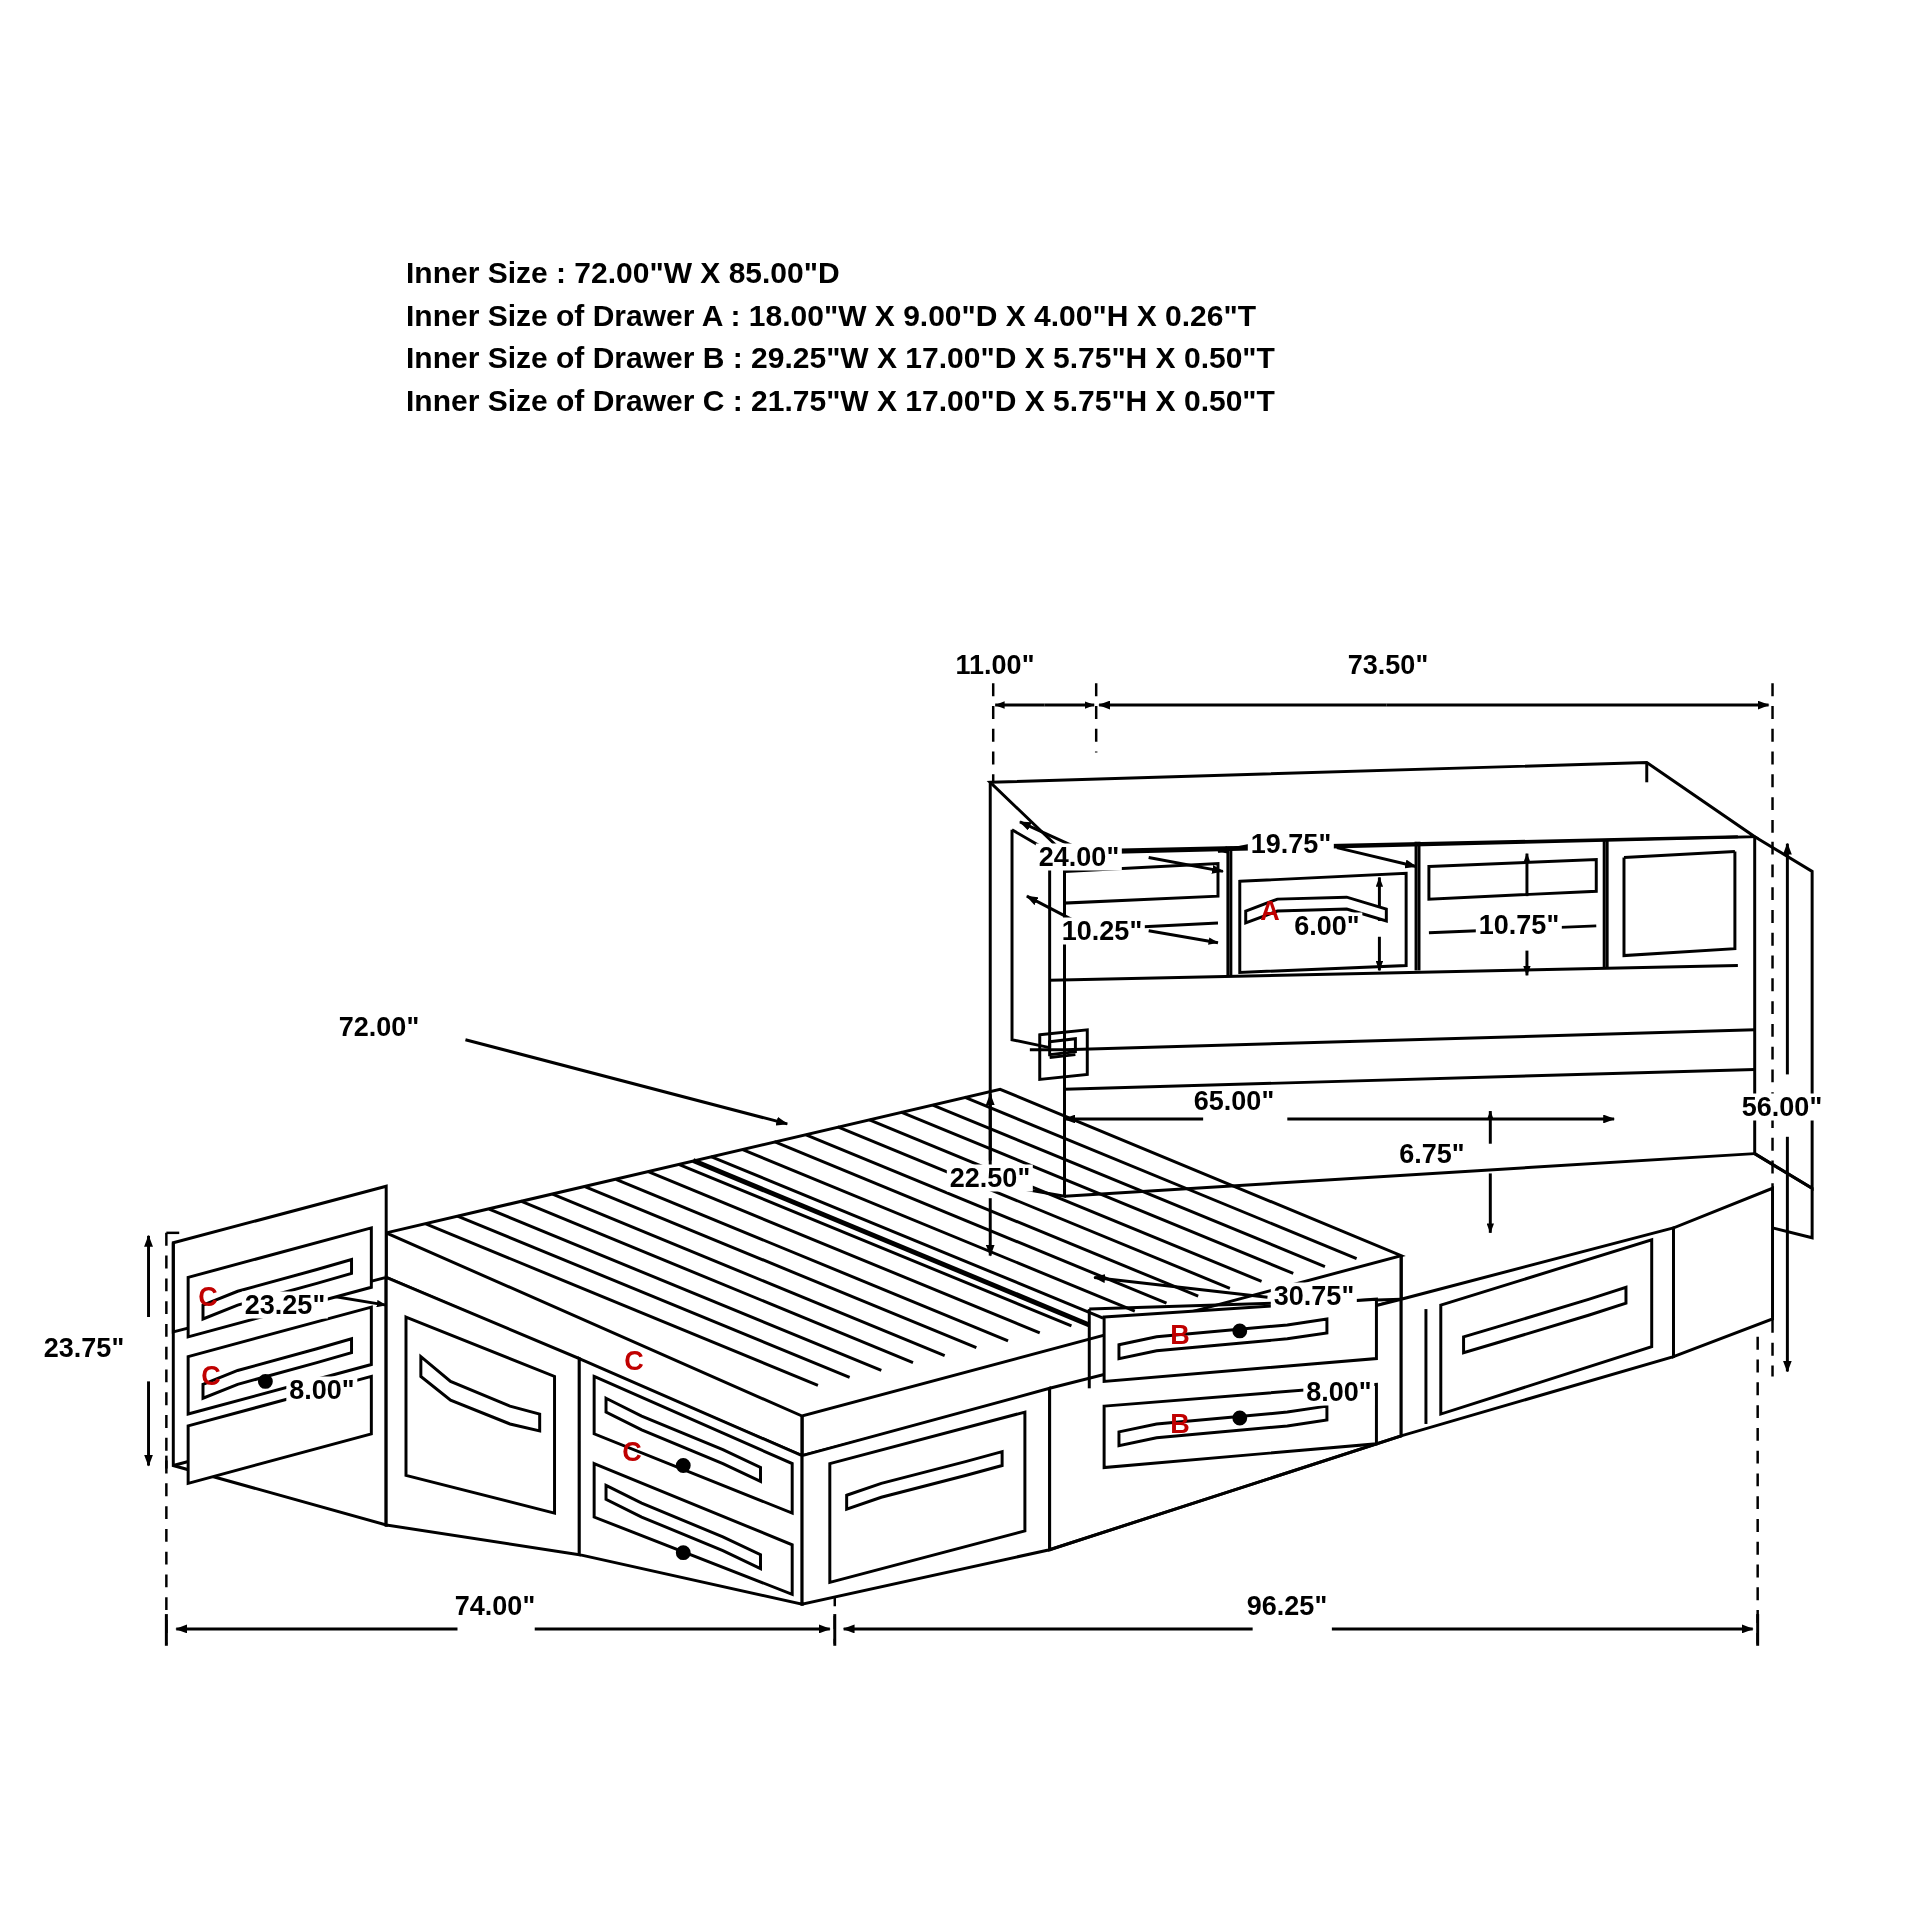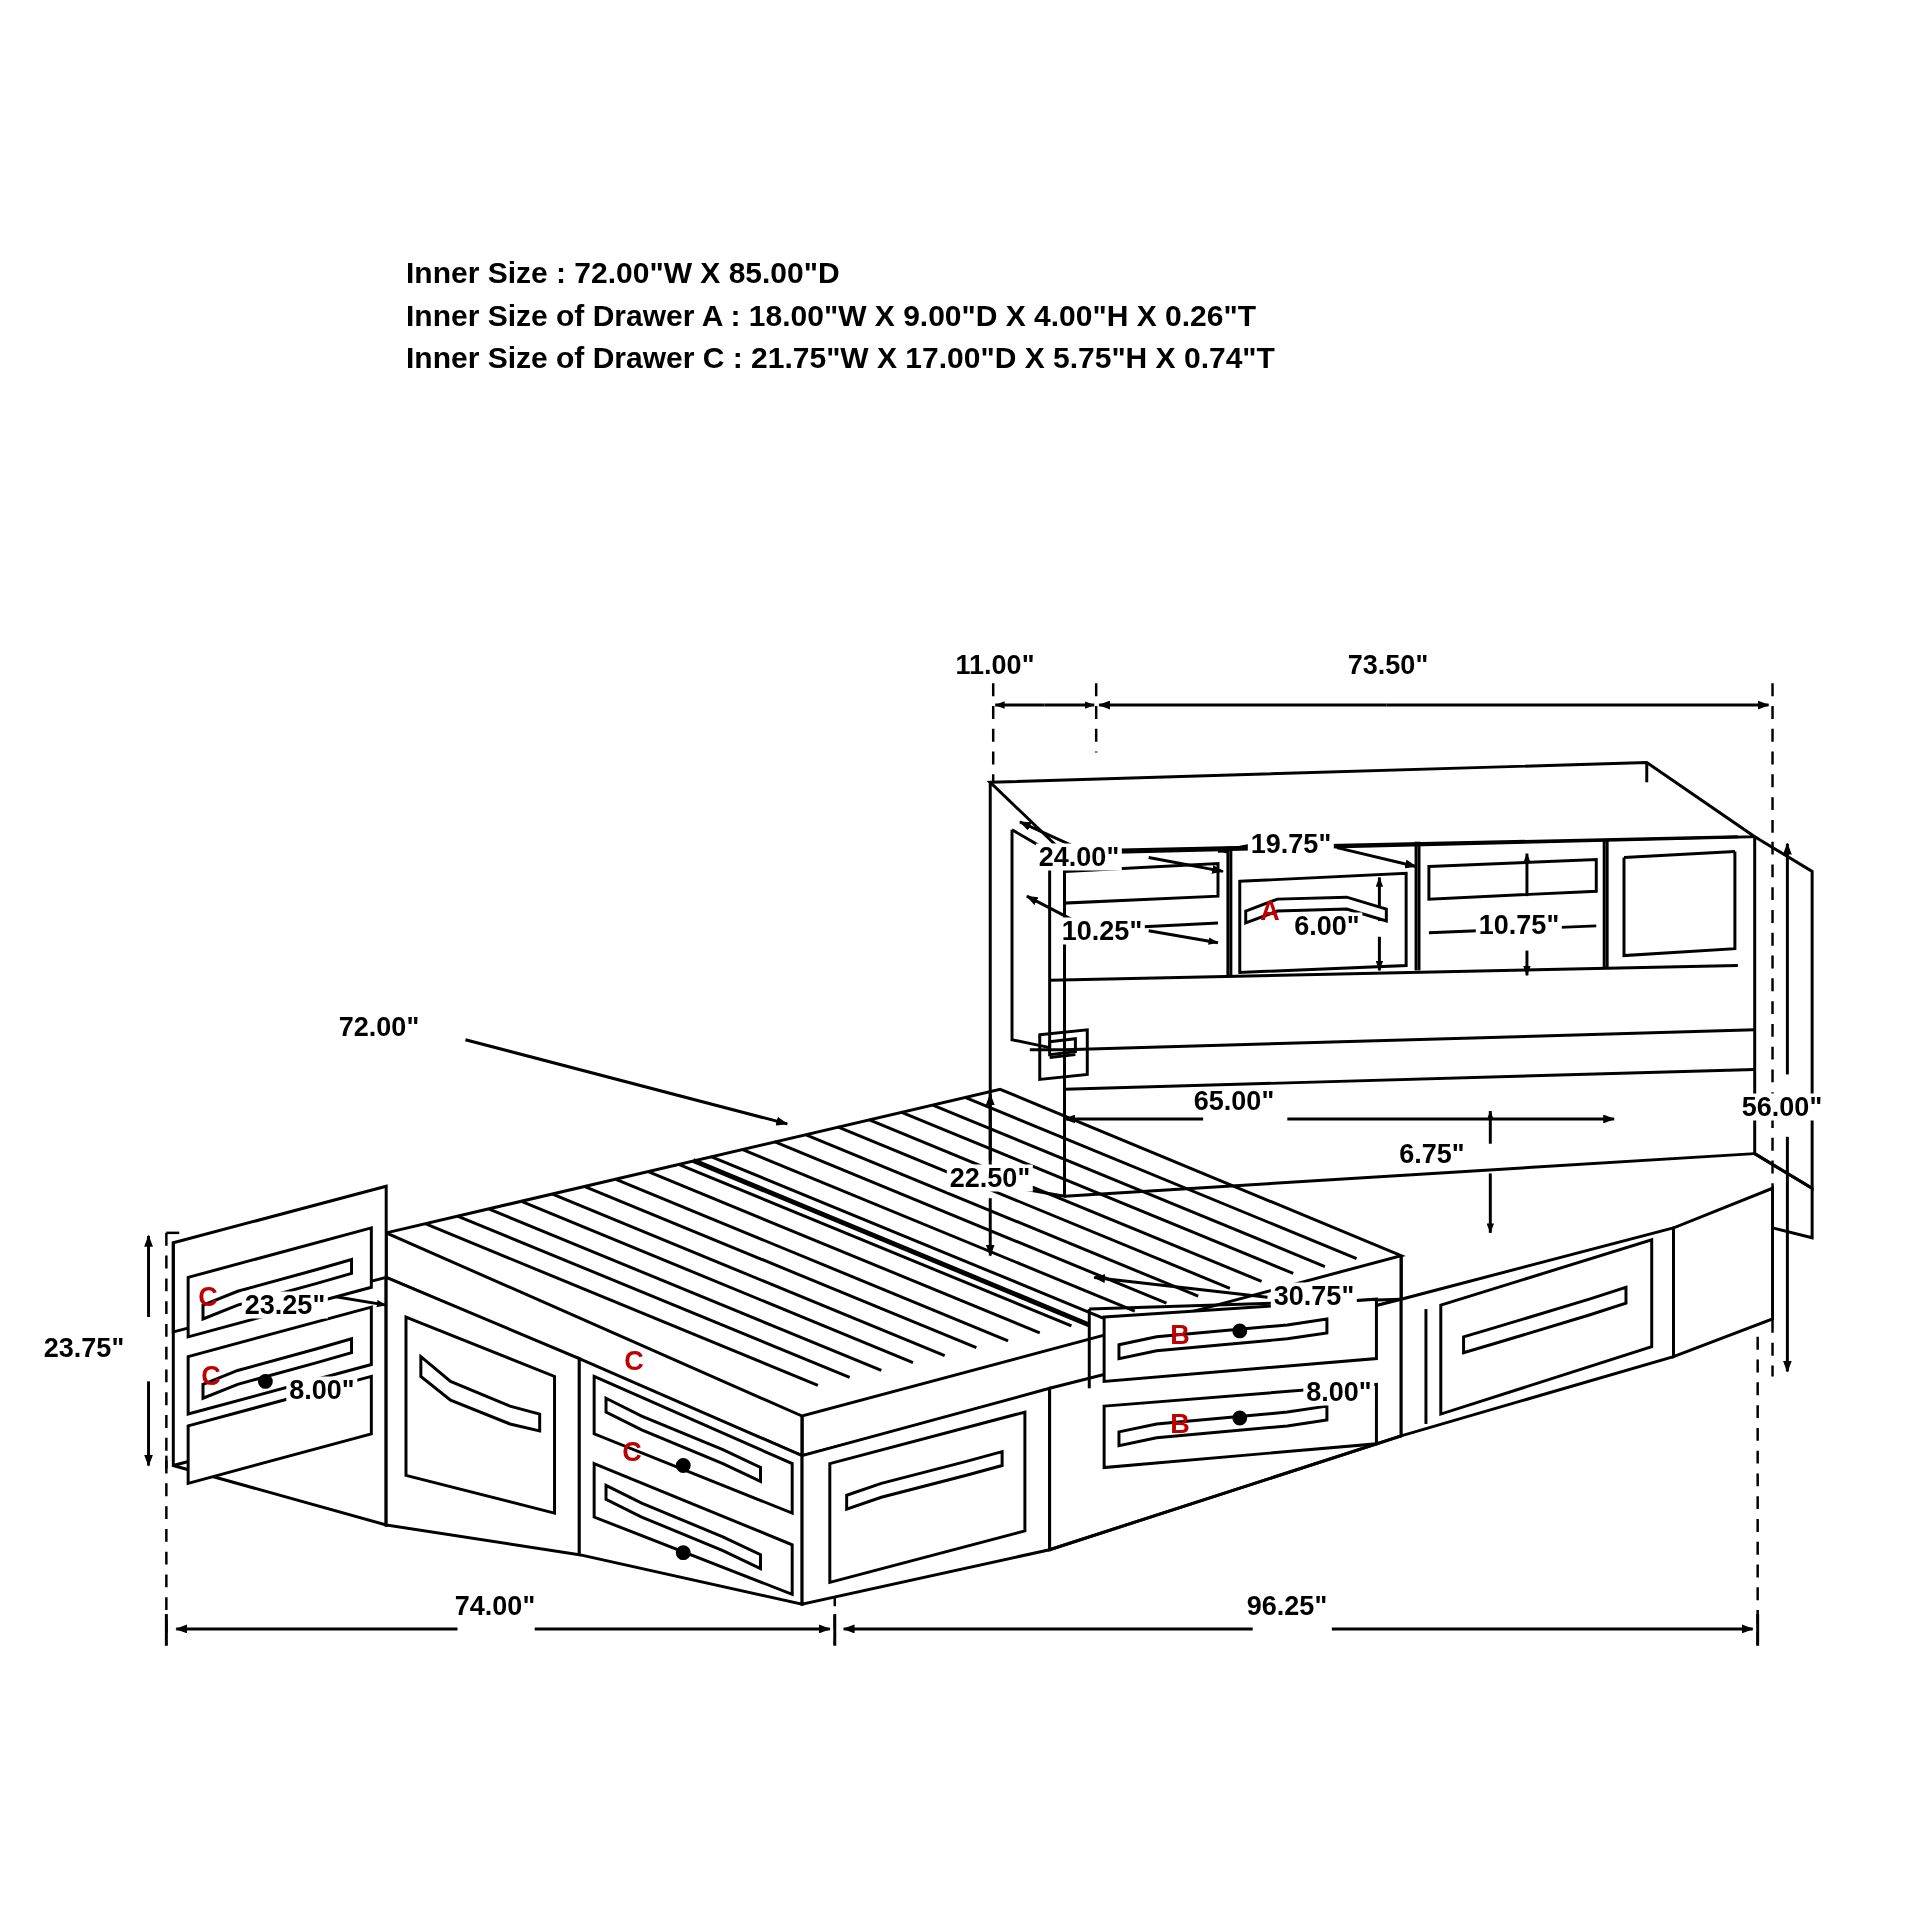--- a/index.html
+++ b/index.html
@@ -52,21 +52,22 @@
     white-space: nowrap;
     line-height: 1;
   }
 </style>
 </head>
 <body>
 
 <div id="spec-block">
   <div>Inner Size : 72.00"W X 85.00"D</div>
   <div>Inner Size of Drawer A : 18.00"W X 9.00"D X 4.00"H X 0.26"T</div>
-  <div>Inner Size of Drawer C : 21.75"W X 17.00"D X 5.75"H X 0.74"T</div>
+  <div>Inner Size of Drawer B : 29.25"W X 17.00"D X 5.75"H X 0.50"T</div>
+  <div>Inner Size of Drawer C : 21.75"W X 17.00"D X 5.75"H X 0.50"T</div>
 </div>
 
 <svg id="drawing" viewBox="0 0 1946 1946" xmlns="http://www.w3.org/2000/svg">
   <g fill="none" stroke="#000000" stroke-width="3" stroke-linejoin="miter" stroke-linecap="butt">
 
     <g stroke-dasharray="13,10" stroke-width="2.5">
       <line x1="1003" y1="690" x2="1003" y2="790"></line>
       <line x1="1107" y1="690" x2="1107" y2="760"></line>
       <line x1="1790" y1="690" x2="1790" y2="850"></line>
       <line x1="1790" y1="850" x2="1790" y2="1390"></line>

